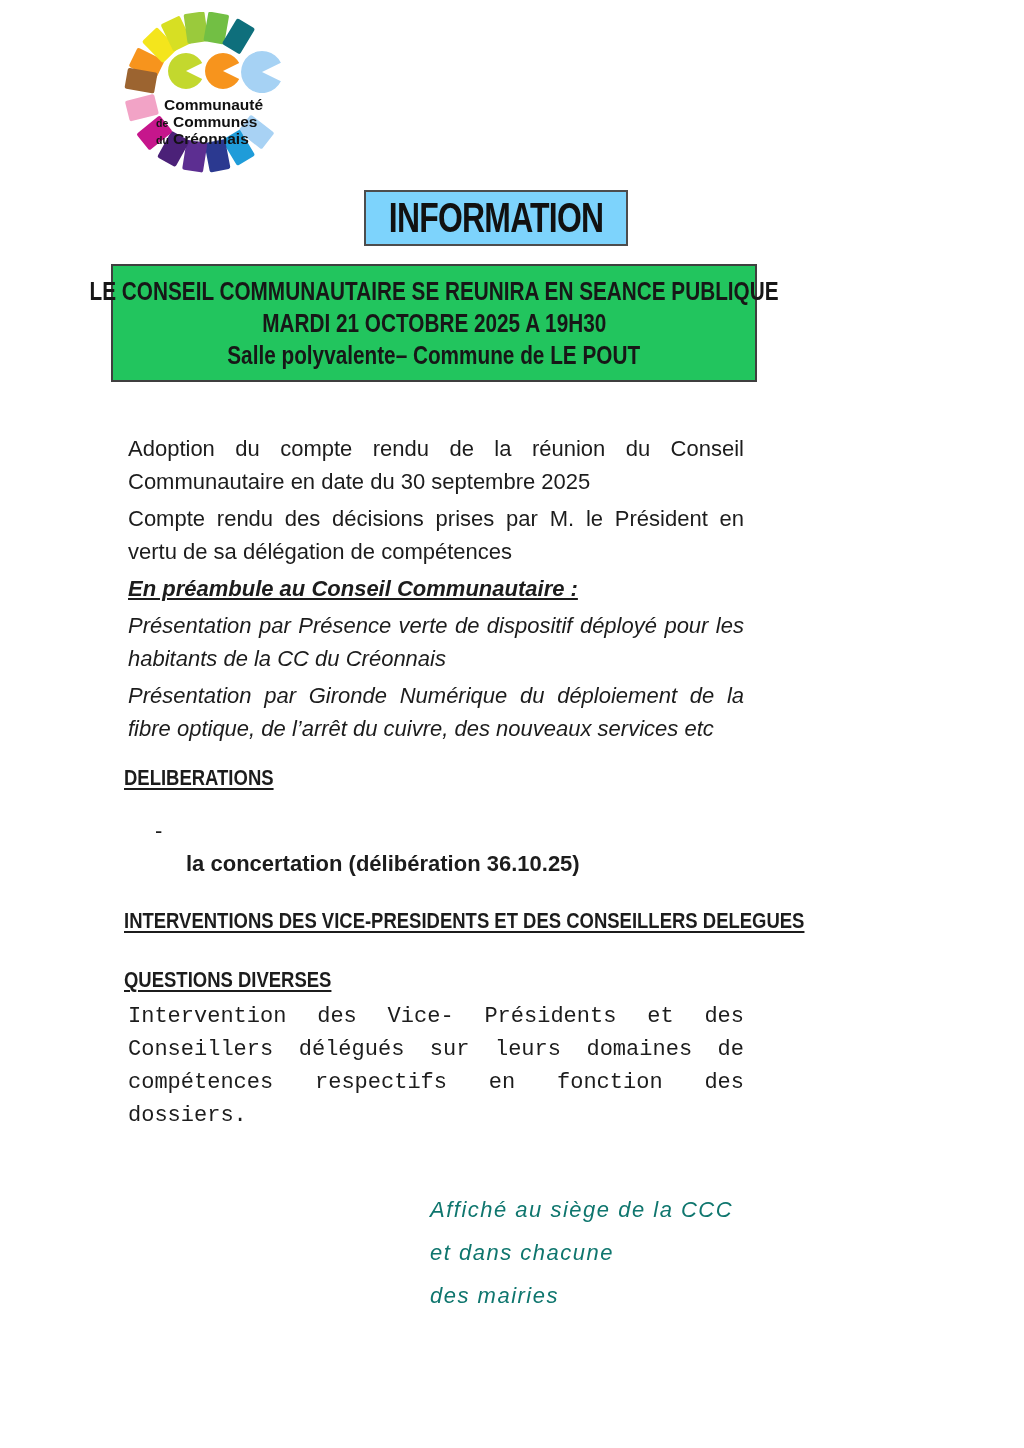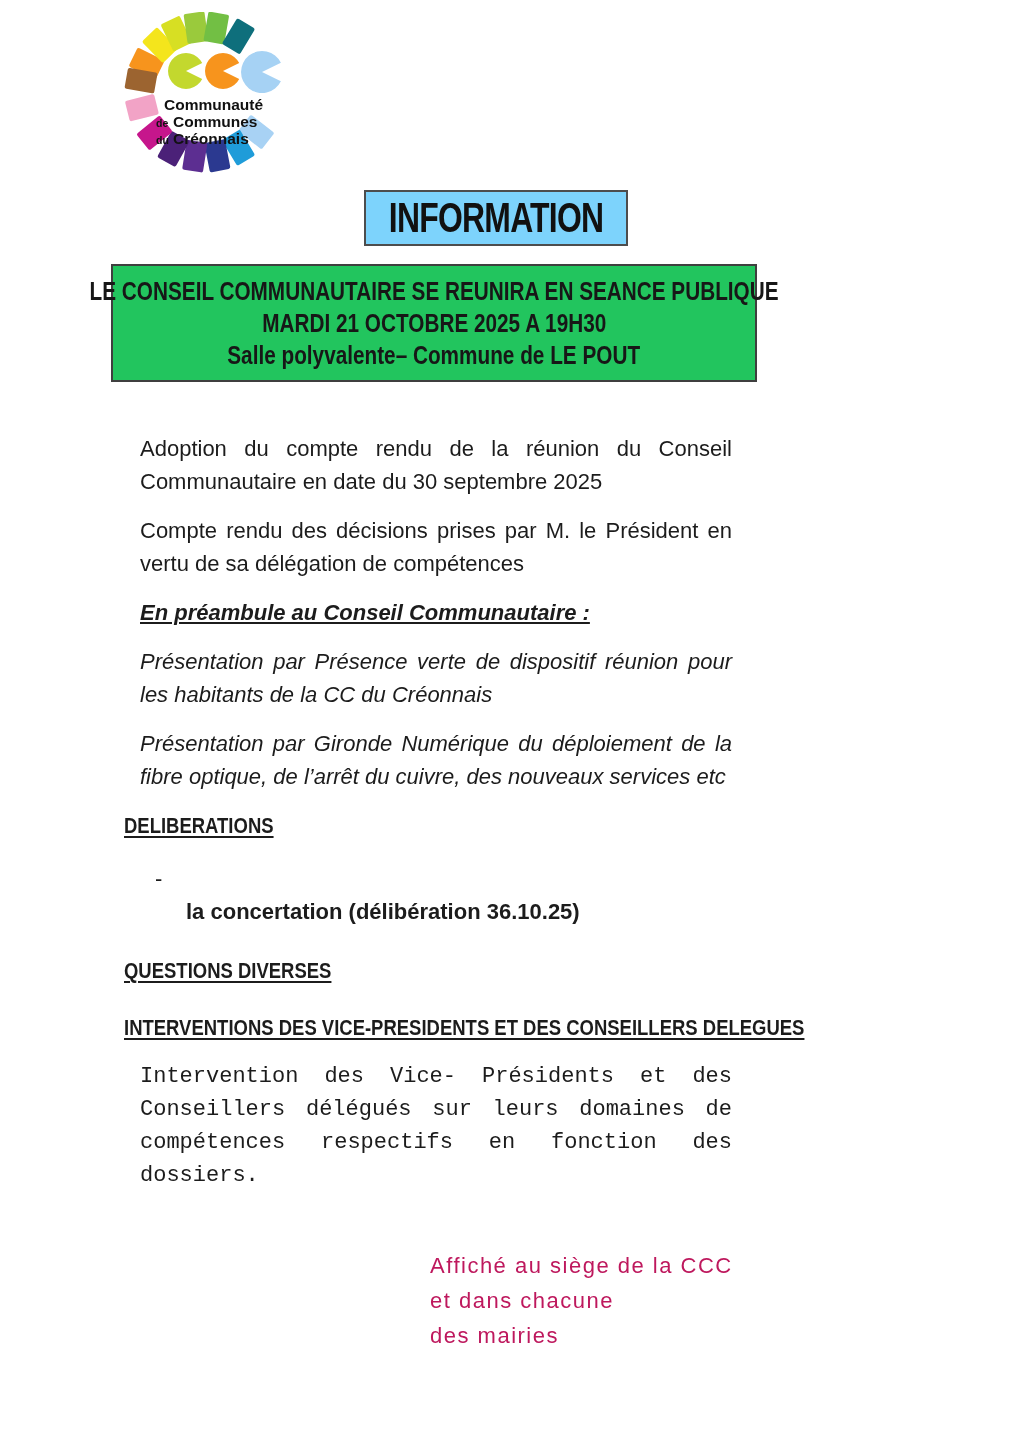--- a/index.html
+++ b/index.html
@@ -41,21 +41,21 @@
     background: #22c55e;
   }
   .notice-line {
     display: flex; justify-content: center;
     font-weight: bold; font-size: 25px; line-height: 32px; color: #171717;
   }
   .notice-line .nl { white-space: nowrap; transform: scaleX(.83); flex: 0 0 auto; }
 
   
   .body-text { margin-top: 50px; font-size: 22px; line-height: 33px; text-align: justify; }
-  .body-text p { margin: 16px; }
+  .body-text p { margin: 4px; }
   .it { font-style: italic; }
   .preamble-h { font-weight: bold; font-style: italic; text-decoration: underline; }
 
   
   .sec-h { font-weight: bold; font-size: 22px; line-height: 33px; }
   .sec-h .cond {
     display: inline-block; white-space: nowrap;
     transform: scaleX(.84); transform-origin: 0 50%;
     text-decoration: underline; text-underline-offset: 3px;
   }
@@ -67,22 +67,22 @@
   .bullet { margin-top: 20px; font-weight: bold; font-size: 22px; line-height: 33px; display: flex; }
   .bullet-dash { width: 31px; margin-left: 31px; flex: none; font-weight: normal; }
   .b-line { white-space: nowrap; transform: scaleX(.855); transform-origin: 0 50%; }
   .b-underline { text-decoration: underline; text-underline-offset: 3px; }
 
   .interv-p { margin-top: 24px; font-family: Liberation Mono, monospace; }
 
   
   .footer {
     margin: 56px 0 0 306px;
-    font-size: 22px; line-height: 35px;
-    letter-spacing: 1.5px; color: #be185d;
+    font-style: italic; font-size: 22px; line-height: 43px;
+    letter-spacing: 1.5px; color: #0f766e;
   }
 </style>
 </head>
 <body>
 
 <div class="page">
 
   <div class="logo-wrap">
     <svg width="170" height="164" viewBox="0 0 170 164" xmlns="http://www.w3.org/2000/svg">
         <rect x="-10.5" y="-15" width="21" height="30" rx="2" fill="#f7941d" transform="translate(26.6 51.5) rotate(-64)"></rect>
@@ -123,41 +123,41 @@
     </div>
     <div class="notice-line">
       <span class="nl">Salle polyvalente– Commune de LE POUT</span>
     </div>
   </div>
 
   <div class="body-text">
     <p>Adoption du compte rendu de la réunion du Conseil Communautaire en date du 30 septembre 2025</p>
     <p>Compte rendu des décisions prises par M. le Président en vertu de sa délégation de compétences</p>
     <p class="preamble-h">En préambule au Conseil Communautaire :</p>
-    <p class="it">Présentation par Présence verte de dispositif réunion pour les habitants de la CC du Créonnais</p>
+    <p class="it">Présentation par Présence verte de dispositif déployé pour les habitants de la CC du Créonnais</p>
     <p class="it">Présentation par Gironde Numérique du déploiement de la fibre optique, de l’arrêt du cuivre, des nouveaux services etc</p>
 
     <div class="sec-h delib-h">
       <span class="cond">DELIBERATIONS</span>
     </div>
 
     <div class="bullet">
       <span class="bullet-dash">-</span>
       <span class="bullet-lines">
         <br>
         <span class="b-line">la concertation (délibération 36.10.25)</span>
       </span>
     </div>
 
+    <div class="sec-h interv-h">
+      <span class="cond">INTERVENTIONS DES VICE-PRESIDENTS ET DES CONSEILLERS DELEGUES</span>
+    </div>
+
     <div class="sec-h questions-h">
       <span class="cond">QUESTIONS DIVERSES</span>
-    </div>
-
-    <div class="sec-h interv-h">
-      <span class="cond">INTERVENTIONS DES VICE-PRESIDENTS ET DES CONSEILLERS DELEGUES</span>
     </div>
 
     <p class="interv-p">Intervention des Vice- Présidents et des Conseillers délégués sur leurs domaines de compétences respectifs en fonction des dossiers.</p>
   </div>
 
   <div class="footer">
     <div>Affiché au siège de la CCC et dans chacune</div>
     <div>des mairies</div>
   </div>
 

